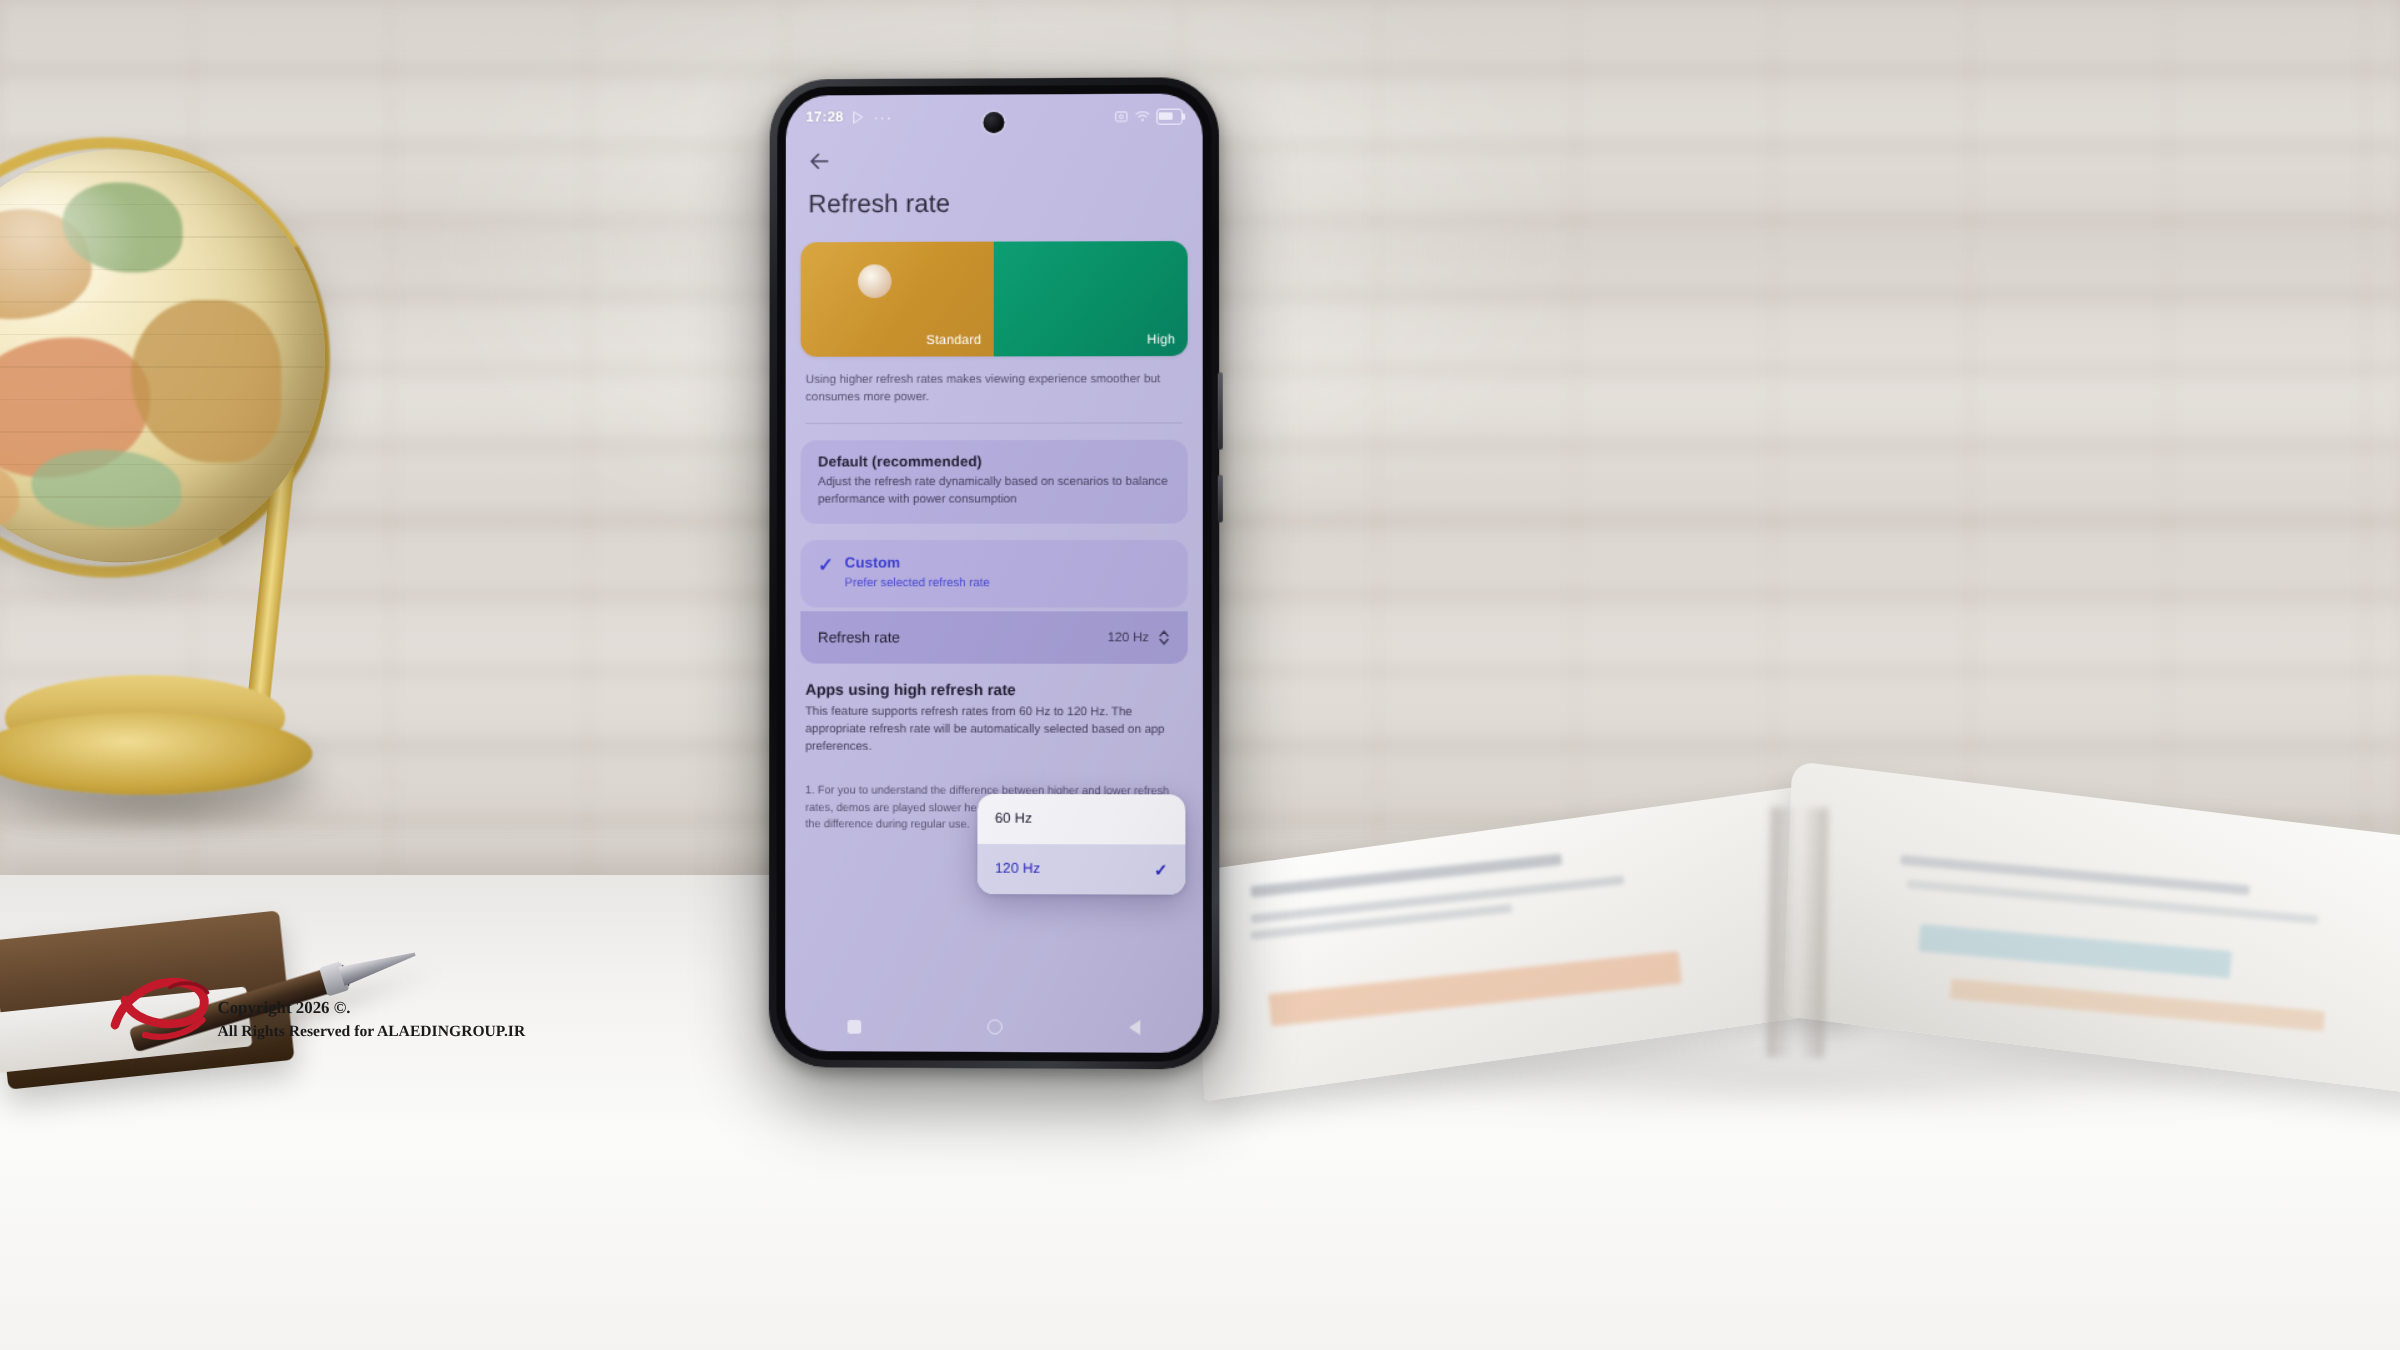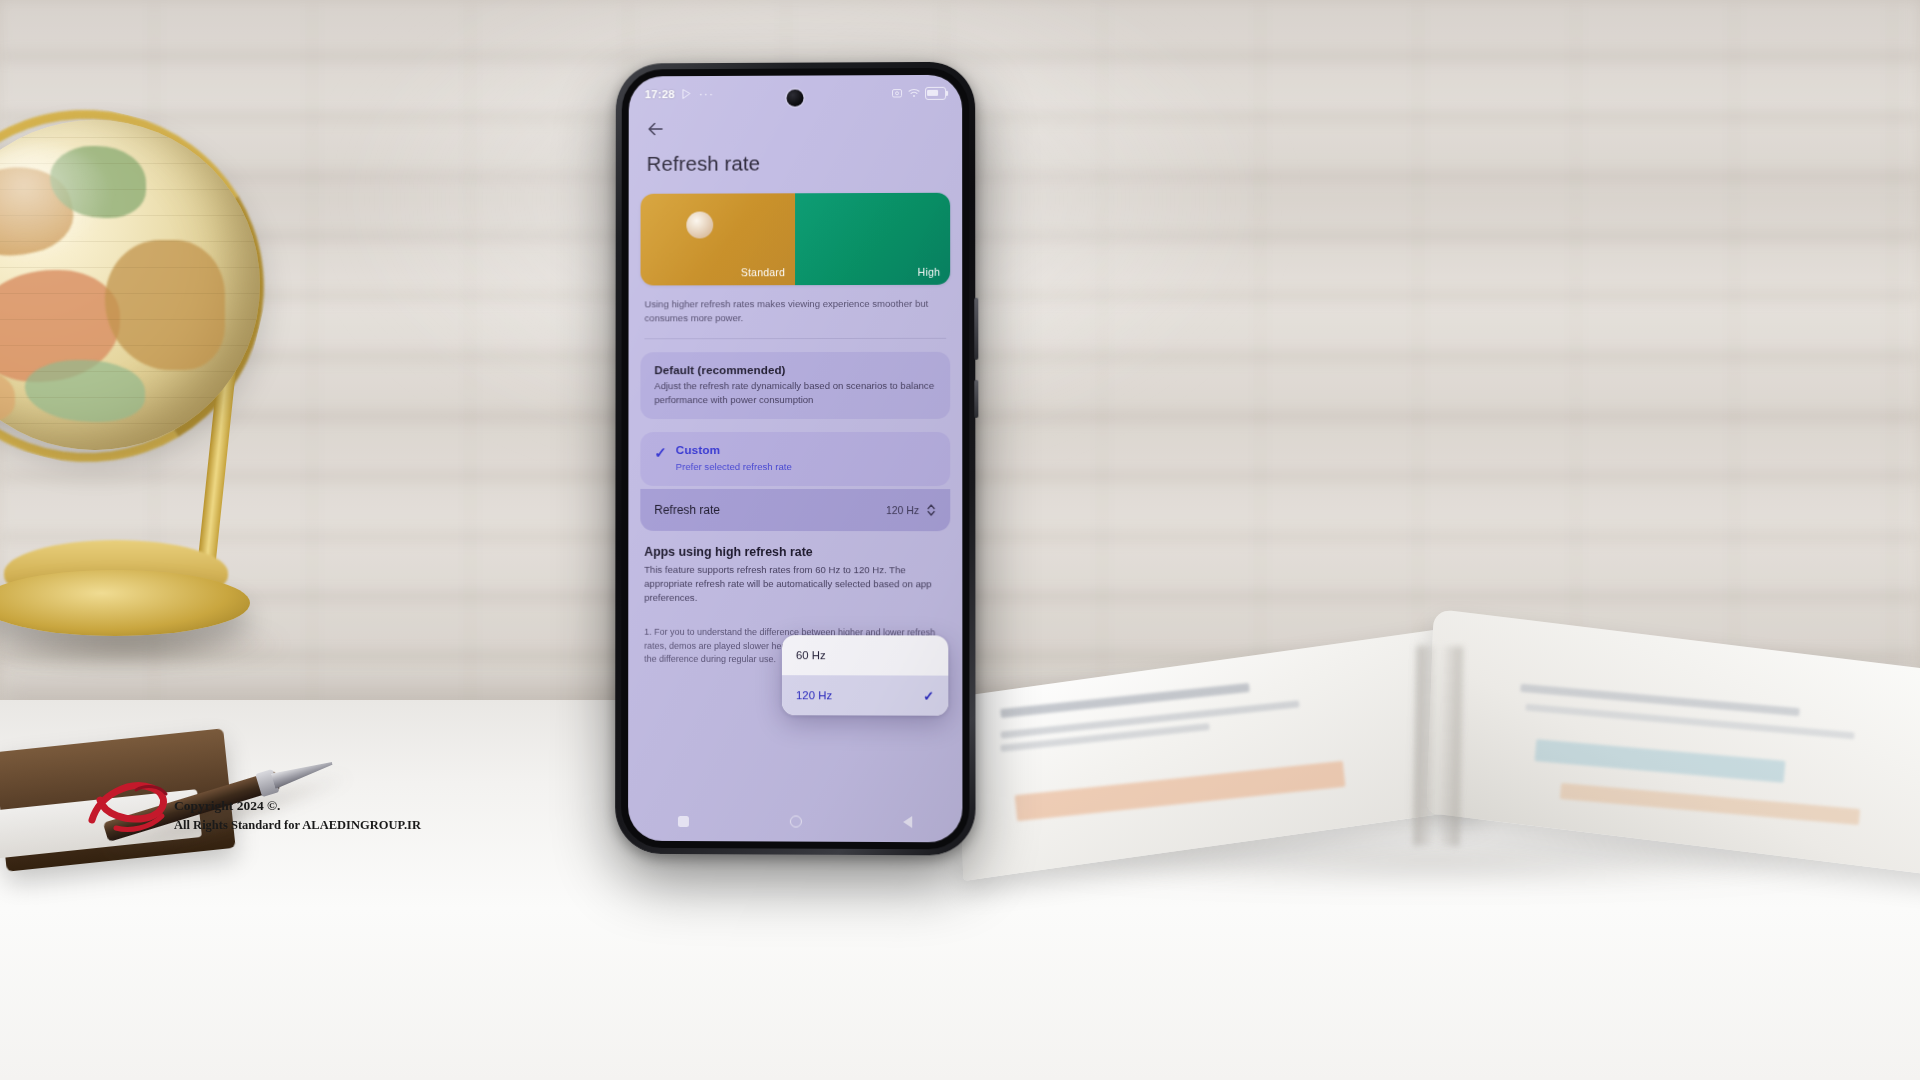--- a/index.html
+++ b/index.html
@@ -377,18 +377,18 @@
     </div>
   </div>
 
   <div class="wm">
     <svg class="wm-logo" viewBox="0 0 105 72">
       <path d="M6 50 C14 24 44 10 66 18 C84 25 80 44 60 48 C40 52 18 44 14 30" fill="none" stroke="#c4192b" stroke-width="7" stroke-linecap="round"></path>
       <path d="M30 58 C44 62 64 58 76 46" fill="none" stroke="#c4192b" stroke-width="5" stroke-linecap="round"></path>
       <path d="M50 20 C60 14 74 16 80 24" fill="none" stroke="#8a1020" stroke-width="3" stroke-linecap="round"></path>
     </svg>
     <div class="wm-text">
-      <div class="l1">Copyright 2024 ©.</div>
-      <div class="l2">All Rights Standard for ALAEDINGROUP.IR</div>
+      <div class="l1">Copyright 2026 ©.</div>
+      <div class="l2">All Rights Reserved for ALAEDINGROUP.IR</div>
     </div>
   </div>
 
 </div>
 
 </body></html>

